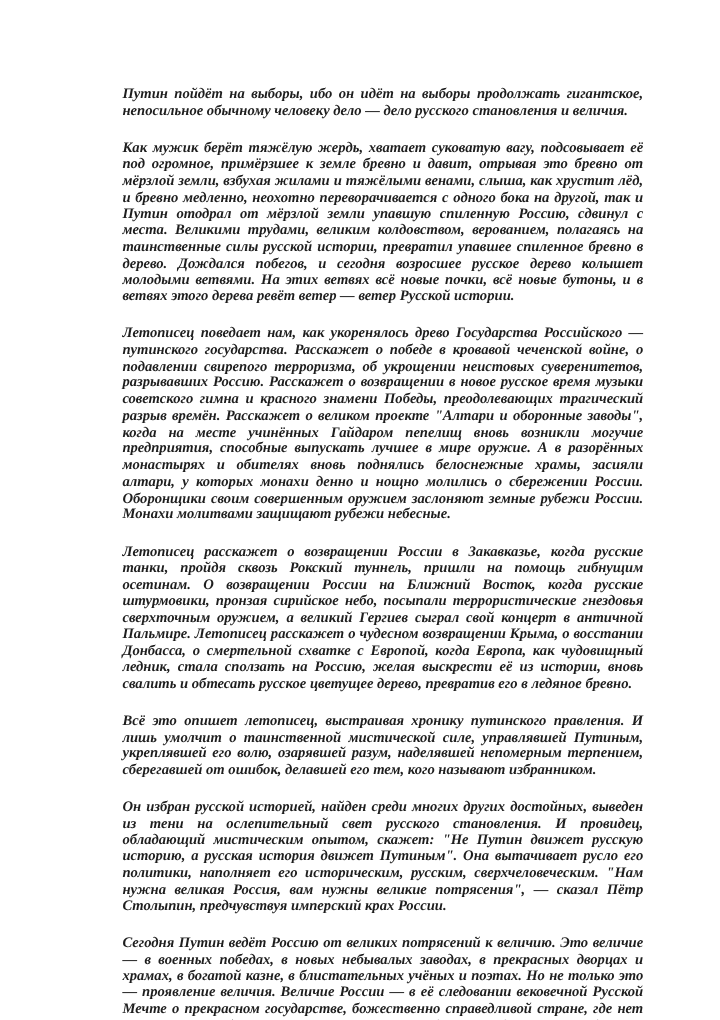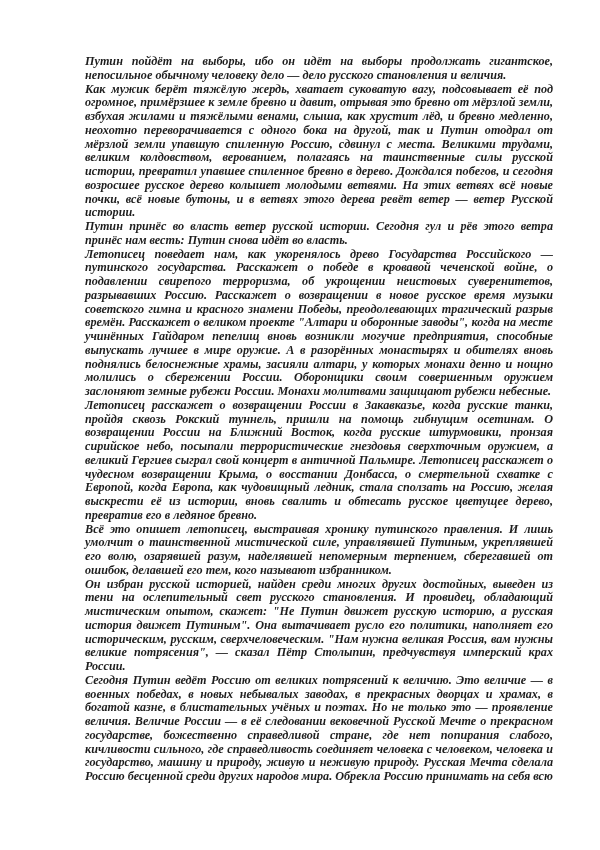--- a/index.html
+++ b/index.html
@@ -10,31 +10,30 @@
     top: 55px;
     width: 468px;
     font-family: "Liberation Serif", "DejaVu Serif", serif;
     font-style: italic;
     font-weight: bold;
     font-size: 12.2px;
     line-height: 13.75px;
     color: #1e1e1e;
   }
   .page p {
-    margin: 0;
+    margin: 17px;
     text-align: justify;
     text-align-last: left;
     hyphens: none;
   }
 </style>
 </head>
 <body>
 
 <div class="page">
   <p>Путин пойдёт на выборы, ибо он идёт на выборы продолжать гигантское, непосильное обычному человеку дело — дело русского становления и величия.</p>
   <p>Как мужик берёт тяжёлую жердь, хватает суковатую вагу, подсовывает её под огромное, примёрзшее к земле бревно и давит, отрывая это бревно от мёрзлой земли, взбухая жилами и тяжёлыми венами, слыша, как хрустит лёд, и бревно медленно, неохотно переворачивается с одного бока на другой, так и Путин отодрал от мёрзлой земли упавшую спиленную Россию, сдвинул с места. Великими трудами, великим колдовством, верованием, полагаясь на таинственные силы русской истории, превратил упавшее спиленное бревно в дерево. Дождался побегов, и сегодня возросшее русское дерево колышет молодыми ветвями. На этих ветвях всё новые почки, всё новые бутоны, и в ветвях этого дерева ревёт ветер — ветер Русской истории.</p>
-  <p>Путин принёс во власть ветер русской истории. Сегодня гул и рёв этого ветра принёс нам весть: Путин снова идёт во власть.</p>
   <p>Летописец поведает нам, как укоренялось древо Государства Российского — путинского государства. Расскажет о победе в кровавой чеченской войне, о подавлении свирепого терроризма, об укрощении неистовых суверенитетов, разрывавших Россию. Расскажет о возвращении в новое русское время музыки советского гимна и красного знамени Победы, преодолевающих трагический разрыв времён. Расскажет о великом проекте "Алтари и оборонные заводы", когда на месте учинённых Гайдаром пепелищ вновь возникли могучие предприятия, способные выпускать лучшее в мире оружие. А в разорённых монастырях и обителях вновь поднялись белоснежные храмы, засияли алтари, у которых монахи денно и нощно молились о сбережении России. Оборонщики своим совершенным оружием заслоняют земные рубежи России. Монахи молитвами защищают рубежи небесные.</p>
   <p>Летописец расскажет о возвращении России в Закавказье, когда русские танки, пройдя сквозь Рокский туннель, пришли на помощь гибнущим осетинам. О возвращении России на Ближний Восток, когда русские штурмовики, пронзая сирийское небо, посыпали террористические гнездовья сверхточным оружием, а великий Гергиев сыграл свой концерт в античной Пальмире. Летописец расскажет о чудесном возвращении Крыма, о восстании Донбасса, о смертельной схватке с Европой, когда Европа, как чудовищный ледник, стала сползать на Россию, желая выскрести её из истории, вновь свалить и обтесать русское цветущее дерево, превратив его в ледяное бревно.</p>
   <p>Всё это опишет летописец, выстраивая хронику путинского правления. И лишь умолчит о таинственной мистической силе, управлявшей Путиным, укреплявшей его волю, озарявшей разум, наделявшей непомерным терпением, сберегавшей от ошибок, делавшей его тем, кого называют избранником.</p>
   <p>Он избран русской историей, найден среди многих других достойных, выведен из тени на ослепительный свет русского становления. И провидец, обладающий мистическим опытом, скажет: "Не Путин движет русскую историю, а русская история движет Путиным". Она вытачивает русло его политики, наполняет его историческим, русским, сверхчеловеческим. "Нам нужна великая Россия, вам нужны великие потрясения", — сказал Пётр Столыпин, предчувствуя имперский крах России.</p>
   <p>Сегодня Путин ведёт Россию от великих потрясений к величию. Это величие — в военных победах, в новых небывалых заводах, в прекрасных дворцах и храмах, в богатой казне, в блистательных учёных и поэтах. Но не только это — проявление величия. Величие России — в её следовании вековечной Русской Мечте о прекрасном государстве, божественно справедливой стране, где нет попирания слабого, кичливости сильного, где справедливость соединяет человека с человеком, человека и государство, машину и природу, живую и неживую природу. Русская Мечта сделала Россию бесценной среди других народов мира. Обрекла Россию принимать на себя всю</p>
 </div>
 
 </body></html>

